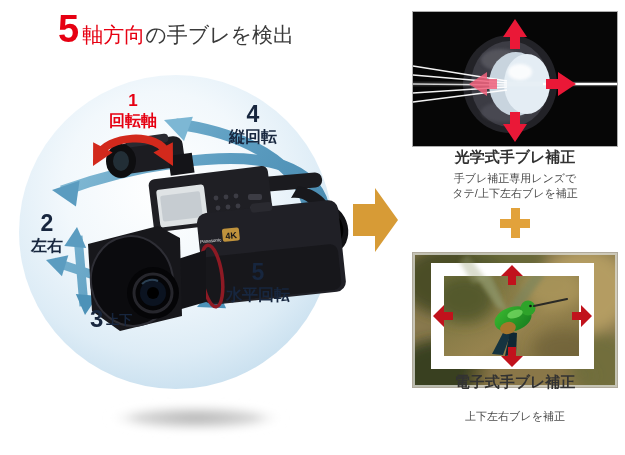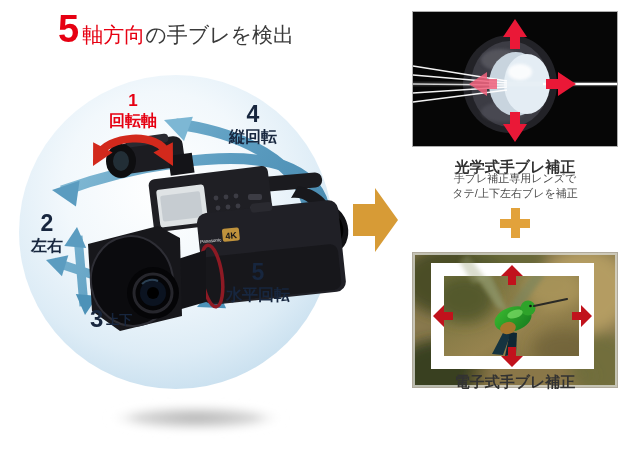--- a/index.html
+++ b/index.html
@@ -27,21 +27,21 @@
   .lbl-4{left:221px;top:102px;width:64px;}
   .lbl-5{left:217px;top:260px;width:82px;}
 
   
   .right-col{position:absolute;left:412px;top:0;width:206px;}
   .img-box{position:absolute;left:0;width:204px;height:134px;border:1px solid #adadad;overflow:hidden;}
   .opt-box{top:11px;background:#050505;}
   .ele-box{top:252px;background:#8a7a4e;border-color:#b0aa9c;}
   .panel-title{position:absolute;left:0;width:206px;text-align:center;font-size:15px;font-weight:bold;color:#323232;}
   .panel-desc{position:absolute;left:-8px;width:222px;text-align:center;font-size:11px;color:#4a4a4a;line-height:15px;}
-  .opt-title{top:158px;}
+  .opt-title{top:148px;}
   .opt-desc{top:171px;}
   .ele-title{top:373px;}
   .ele-desc{top:409px;}
 
   
   .plus-icon{position:absolute;left:88px;top:208px;width:30px;height:30px;}
   .plus-icon::before{content:"";position:absolute;left:0;top:10.5px;width:30px;height:9px;background:#e2a23b;}
   .plus-icon::after{content:"";position:absolute;left:10.5px;top:0;width:9px;height:30px;background:#e2a23b;}
 
   svg{display:block;}
@@ -305,16 +305,17 @@
           <polygon points="99,12 88,23 95,23 95,32 103,32 103,23 110,23"></polygon>
           <polygon points="99,114 88,103 95,103 95,94 103,94 103,103 110,103"></polygon>
           <polygon points="20,63 31,52 31,59 40,59 40,67 31,67 31,74"></polygon>
           <polygon points="179,63 168,52 168,59 159,59 159,67 168,67 168,74"></polygon>
         </g>
       </svg>
     </div>
 
     <div class="panel-title ele-title">電子式手ブレ補正</div>
     <div class="panel-desc ele-desc">
+      <div>上下左右ブレを補正</div>
     </div>
   </div>
 
 </div>
 
 </body></html>

